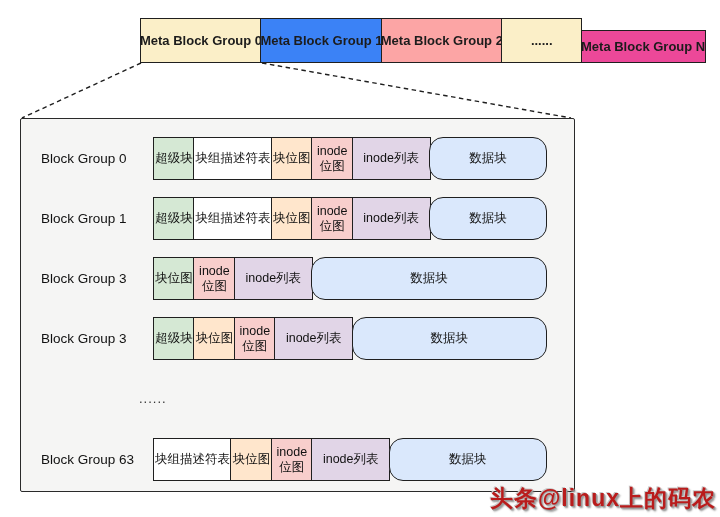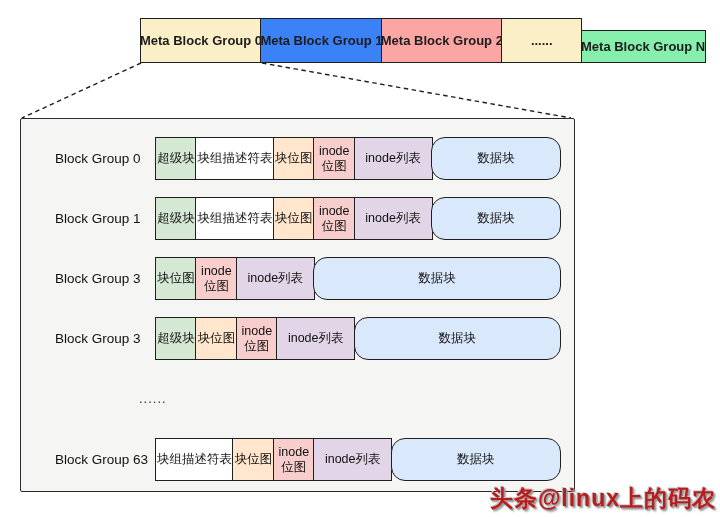--- a/index.html
+++ b/index.html
@@ -19,33 +19,33 @@
   }
   .meta-cell:first-child{margin-left:0;}
   
   .lines-svg{position:absolute;left:0;top:0;width:720px;height:517px;pointer-events:none;}
   
   .diagram-box{
     position:absolute;left:20px;top:118px;width:555px;height:374px;
     box-sizing:border-box;background:#f5f5f4;border:1.8px solid #2a2a2a;border-radius:2px;
   }
   .bg-row{
-    position:absolute;left:16px;width:100%;height:43px;display:flex;align-items:center;
+    position:absolute;left:2px;width:100%;height:43px;display:flex;align-items:center;
   }
   .bg-label{
     box-sizing:border-box;width:118px;padding-left:18px;font-size:13.5px;
     color:#111;white-space:nowrap;
   }
   .strips{display:flex;height:43px;width:406px;}
   .seg{
     box-sizing:border-box;border:1.6px solid #1f1f1f;margin-left:-1.6px;
     display:flex;align-items:center;justify-content:center;text-align:center;
     font-size:12.5px;line-height:1.15;color:#111;flex-shrink:0;
   }
-  .seg:first-child{margin-left:0;justify-content:center;}
+  .seg:first-child{margin-left:12px;justify-content:center;}
   .seg span{white-space:pre;}
   .seg-flex{flex:1 1 auto;flex-shrink:1;border-radius:14px;}
   .ellipsis-row{
     position:absolute;left:118px;top:272px;font-size:13px;color:#333;letter-spacing:1px;
   }
   
   .watermark{
     position:absolute;right:4px;top:483px;
     font-size:23px;font-weight:bold;letter-spacing:1px;white-space:nowrap;
     color:#b91c1c;
@@ -58,21 +58,21 @@
 <svg class="lines-svg" viewBox="0 0 720 517" xmlns="http://www.w3.org/2000/svg">
   <line x1="141" y1="63" x2="22" y2="118" stroke="#1f1f1f" stroke-width="1.4" stroke-dasharray="4.5,3.5"></line>
   <line x1="262" y1="63" x2="571" y2="118" stroke="#1f1f1f" stroke-width="1.4" stroke-dasharray="4.5,3.5"></line>
 </svg>
 
 <div class="meta-row">
     <div class="meta-cell" style="width: 122px; background: rgb(251, 239, 200);">Meta Block Group 0</div>
     <div class="meta-cell" style="width: 122px; background: #3b82f6;">Meta Block Group 1</div>
     <div class="meta-cell" style="width: 122px; background: #fca5a5;">Meta Block Group 2</div>
     <div class="meta-cell" style="width: 81px; background: rgb(251, 239, 200);">......</div>
-    <div class="meta-cell" style="width: 125px; background: #86efac; margin-top: 12px;">Meta Block Group N</div>
+    <div class="meta-cell" style="width: 125px; background: #ec4899; margin-top: 12px;">Meta Block Group N</div>
   </div>
 
 <div class="diagram-box">
   <div class="ellipsis-row">......</div>
 <div class="bg-row" style="top: 18px;">
       <div class="bg-label">Block Group 0</div>
       <div class="strips">
         <div class="seg" style="width: 42px; background: rgb(213, 232, 212);">
           <span>超级块</span>
         </div>

